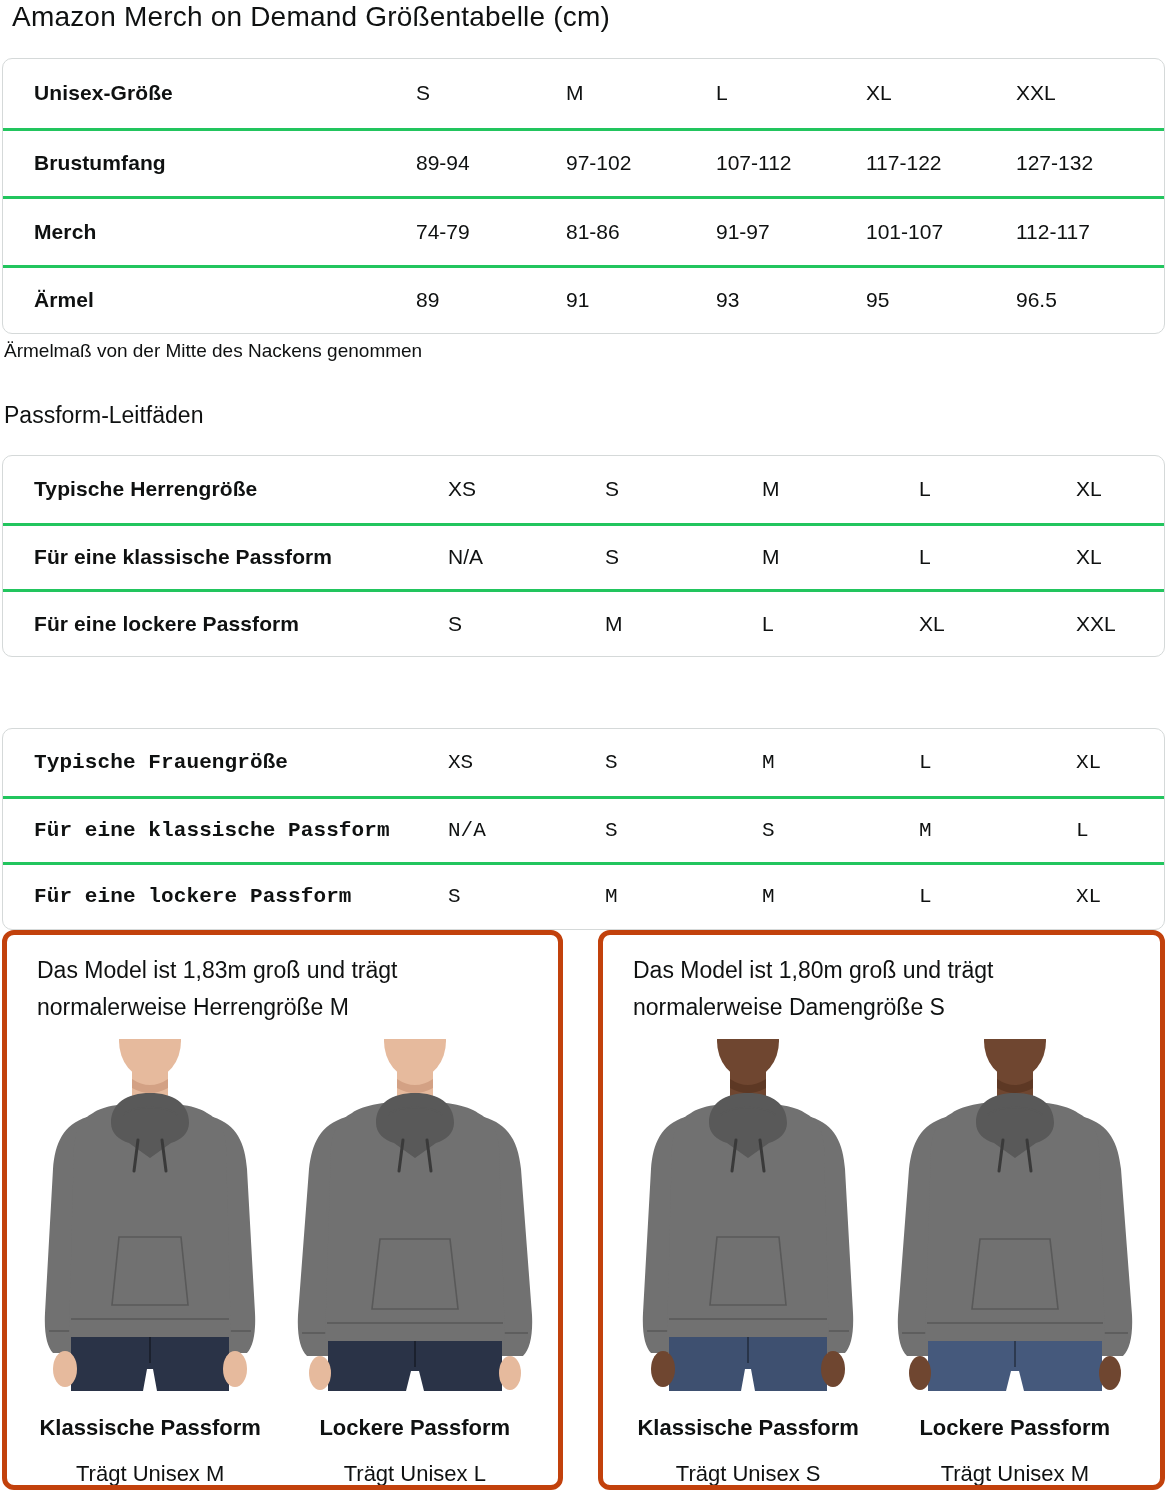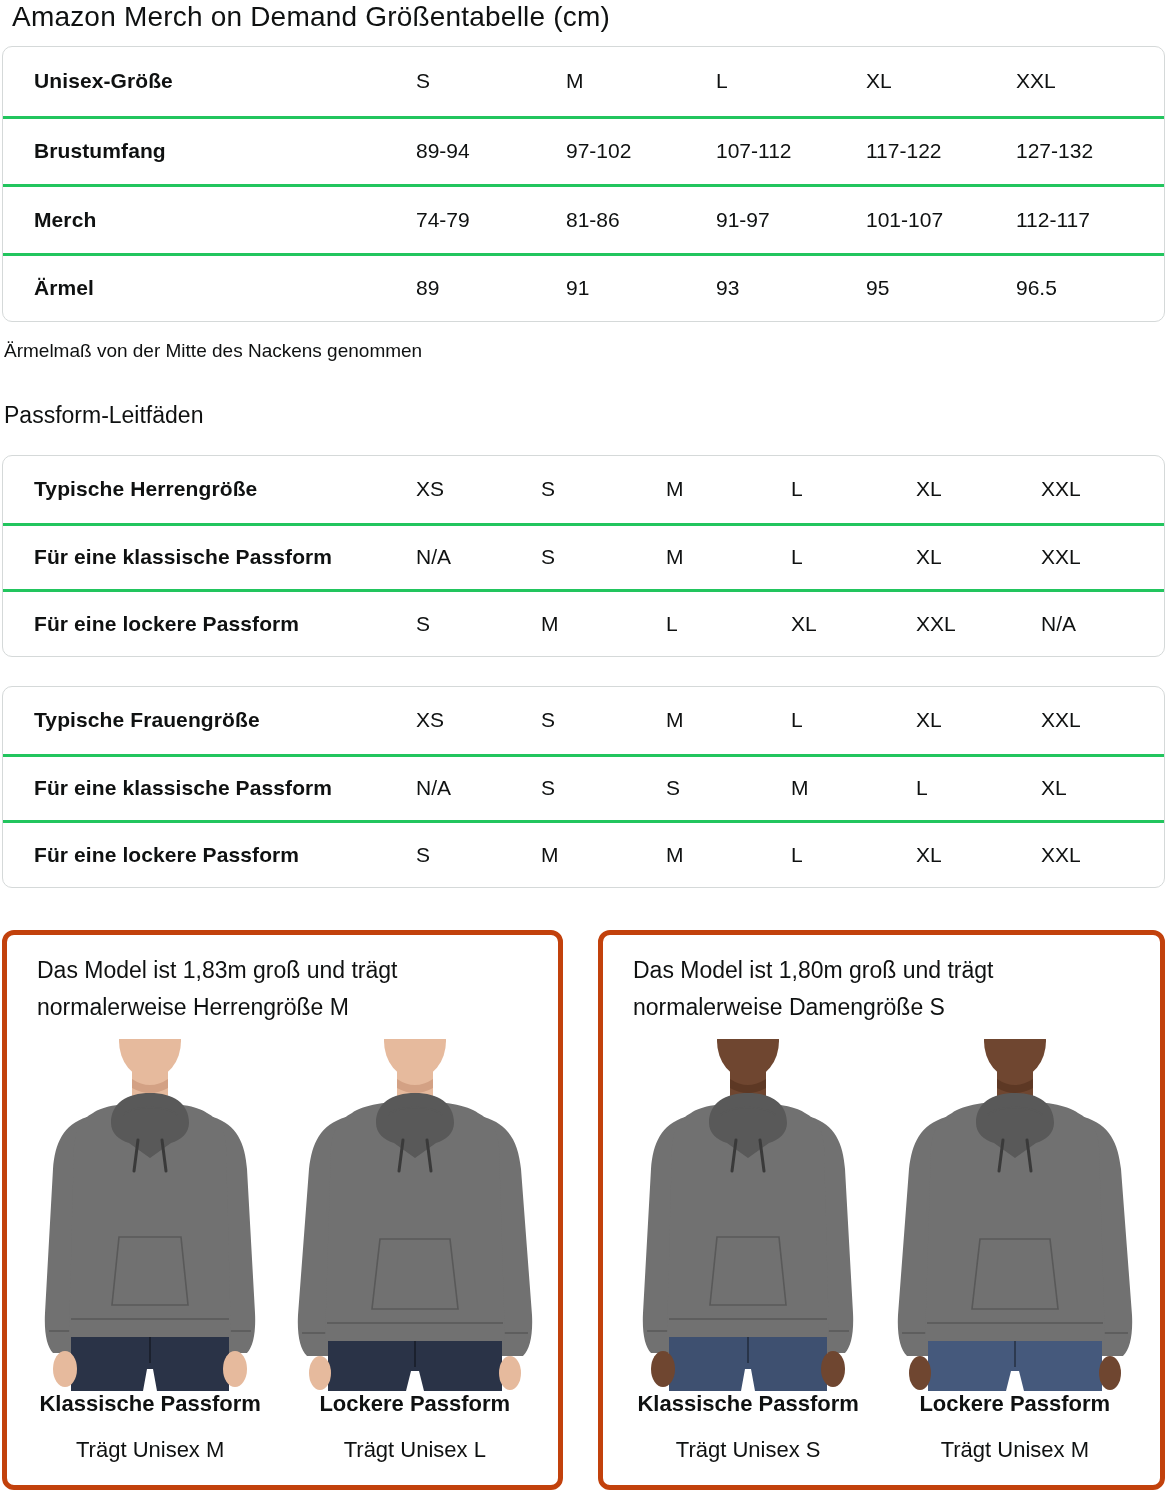--- a/index.html
+++ b/index.html
@@ -23,24 +23,24 @@
   .tbl-row:first-child { border-top: none; }
   .t1 .tbl-row { height: 68.5px; }
   .t2 .tbl-row { height: 66.5px; }
   .cell-label {
     width: 413px; padding-left: 31px;
     font-size: 21px; font-weight: 700; letter-spacing: 0.1px;
     flex-shrink: 0;
   }
   .cell { font-size: 21px; font-weight: 400; flex-shrink: 0; }
   .t1 .cell { width: 150px; }
-  .t2 .cell { width: 125px; }
-  #size-table { top: 46px; }
+  .t2 .cell { width: 125px; margin-left: 32px; }
+  #size-table { top: 58px; }
   #fit-table-men { top: 455px; }
-  #fit-table-women { top: 686px; }
+  #fit-table-women { top: 728px; font-family: Liberation Mono, monospace; }
   .note-text {
     position: absolute; top: 340px; left: 4px;
     font-size: 19px; font-weight: 400;
   }
   .section-heading {
     position: absolute; top: 402px; left: 4px;
     font-size: 23px; font-weight: 400;
   }
   
   .model-card {
@@ -53,21 +53,21 @@
   .card-desc {
     margin: 17px 0 0 30px; width: 496px;
     font-size: 23px; line-height: 37px; font-weight: 400;
   }
   .figures-row {
     display: flex; justify-content: space-evenly;
     margin-top: 13px; padding: 0 6px;
   }
   .figure-col { width: 255px; text-align: center; }
   .model-svg { width: 250px; height: 352px; display: block; margin: 0 auto; }
-  .fig-caption-fit  { font-size: 22px; font-weight: 700; margin-top: 0; }
+  .fig-caption-fit  { font-size: 22px; font-weight: 700; margin-top: 24px; }
   .fig-caption-size { font-size: 22px; font-weight: 400; margin-top: 20px; }
   
   .model-svg { --main:#717171; --dark:#595959; }
   .skin-light { --skin:#e6ba9d; --skinsh:#d3a184; }
   .skin-dark  { --skin:#6f4630; --skinsh:#5d3824; }
   .jeans-dark  { --jeans:#2a3347; }
   .jeans-mid   { --jeans:#3e5070; }
   .jeans-light { --jeans:#45597c; }
   .f-skin { fill: var(--skin); }
   .f-skinsh { fill: var(--skinsh); }

